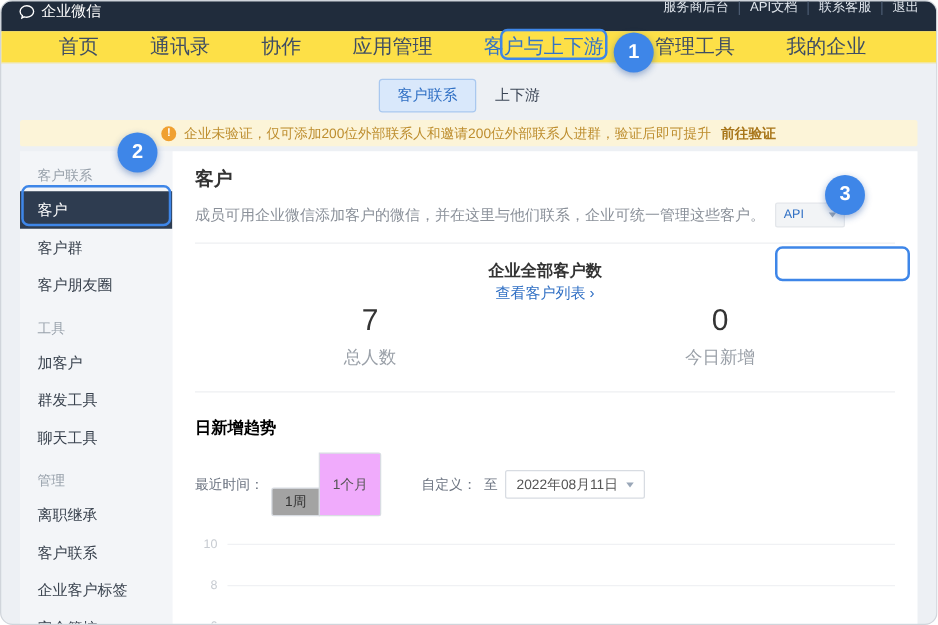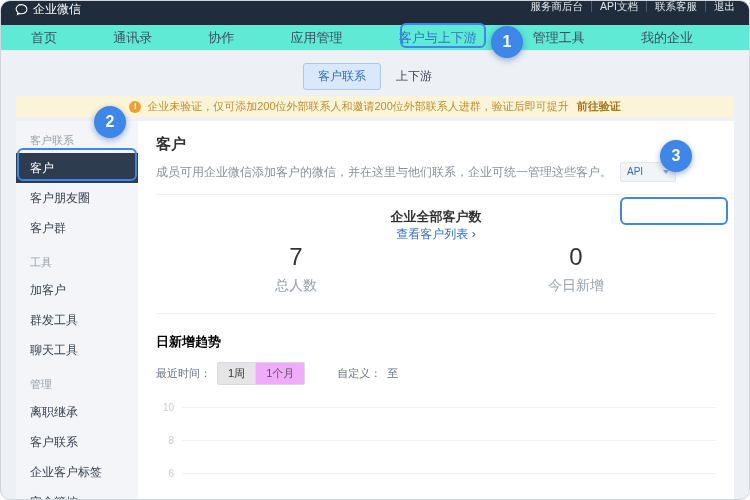--- a/index.html
+++ b/index.html
@@ -28,26 +28,26 @@
     padding: 0 14px;
   }
   .brand { display: flex; align-items: center; gap: 5px; color: #fff; font-size: 12px; cursor: pointer; }
   .toplinks { display: flex; align-items: center; font-size: 10.5px; }
   .toplinks a { color: #dfe5ec; text-decoration: none; padding: 0 8px; border-right: 1px solid #4a5a70; line-height: 11px; }
   .toplinks a:last-child { border-right: none; padding-right: 0; }
 
   
   .mainnav {
     height: 26px;
-    background: #5eead4;
+    background: #fde047;
     display: flex;
     align-items: center;
     justify-content: space-between;
-    padding: 0 56px 0 30px;
-    font-size: 13px;
+    padding: 0 56px 0 46px;
+    font-size: 16px;
     border-bottom: 1px solid #e9ebef;
   }
   .mainnav a { color: #3f4d63; text-decoration: none; white-space: nowrap; }
   .mainnav a.active { color: #3273c8; }
 
   
   .subtabs { display: flex; justify-content: center; align-items: center; margin: 14px 0 8px; font-size: 12px; height: 23px; }
   .subtab { padding: 4px 14px; color: #3c4656; cursor: pointer; border: 1px solid transparent; }
   .subtab.active { background: #d9e8fb; color: #2f6fc4; border: 1px solid #a9c8ef; border-radius: 3px; }
 
@@ -102,21 +102,21 @@
   .stat-label { font-size: 14px; color: #9aa0a8; margin-top: 7px; }
 
   .trend-title { font-size: 13px; font-weight: bold; color: #000000; margin-top: 20px; line-height: 16px; }
 
   .filters { display: flex; align-items: center; margin-top: 12px; font-size: 11px; color: #6b7380; gap: 6px; white-space: nowrap; }
   .filter-label.custom { margin-left: 26px; }
   .seg { display: flex; }
   .seg-btn { padding: 3px 10px; border: 1px solid #d8dce2; background: #f0abfc; color: #555; font-size: 11px; cursor: pointer; font-family: inherit; }
   .seg-btn:first-child { border-radius: 2px 0 0 2px; }
   .seg-btn:last-child { border-radius: 0 2px 2px 0; margin-left: -1px; }
-  .seg-btn.active { background: #e5e5e5; color: #333; }
+  .seg-btn.active { background: #a3a3a3; color: #333; margin-top: 28px; }
   .date-select {
     display: flex; align-items: center; gap: 7px;
     border: 1px solid #d8dce2; border-radius: 2px;
     padding: 3px 8px; background: #fff; color: #555; font-size: 11px; cursor: pointer;
   }
 
   .chart { margin-top: 6px; }
   .grid-row { display: flex; align-items: center; height: 33px; }
   .tick { width: 18px; text-align: right; font-size: 10px; color: #c7cbd1; margin-right: 8px; }
   .grid-line { flex: 1; border-top: 1px solid #f0f1f4; }
@@ -180,22 +180,22 @@
     <span>企业未验证，仅可添加200位外部联系人和邀请200位外部联系人进群，验证后即可提升</span>
     <a href="#">前往验证</a>
   </div>
 
   <div class="content">
 
     <aside class="sidebar">
       <div>
         <div class="side-header">客户联系</div>
         <div class="side-item active">客户</div>
+        <div class="side-item">客户群</div>
         <div class="side-item">客户朋友圈</div>
-        <div class="side-item">客户群</div>
       </div>
       <div>
         <div class="side-header">工具</div>
         <div class="side-item">加客户</div>
         <div class="side-item">群发工具</div>
         <div class="side-item">聊天工具</div>
       </div>
       <div>
         <div class="side-header">管理</div>
         <div class="side-item">离职继承</div>
@@ -237,20 +237,24 @@
       <div class="trend-title">日新增趋势</div>
 
       <div class="filters">
         <span class="filter-label">最近时间：</span>
         <div class="seg">
           <button class="seg-btn active">1周</button>
           <button class="seg-btn">1个月</button>
         </div>
         <span class="filter-label custom">自定义：</span>
         <span class="filter-label">至</span>
+        <div class="date-select">
+          <span>2022年08月11日</span>
+          <span class="caret"></span>
+        </div>
       </div>
 
       <div class="chart">
         <div class="grid-row">
           <span class="tick">10</span>
           <span class="grid-line"></span>
         </div>
         <div class="grid-row">
           <span class="tick">8</span>
           <span class="grid-line"></span>

